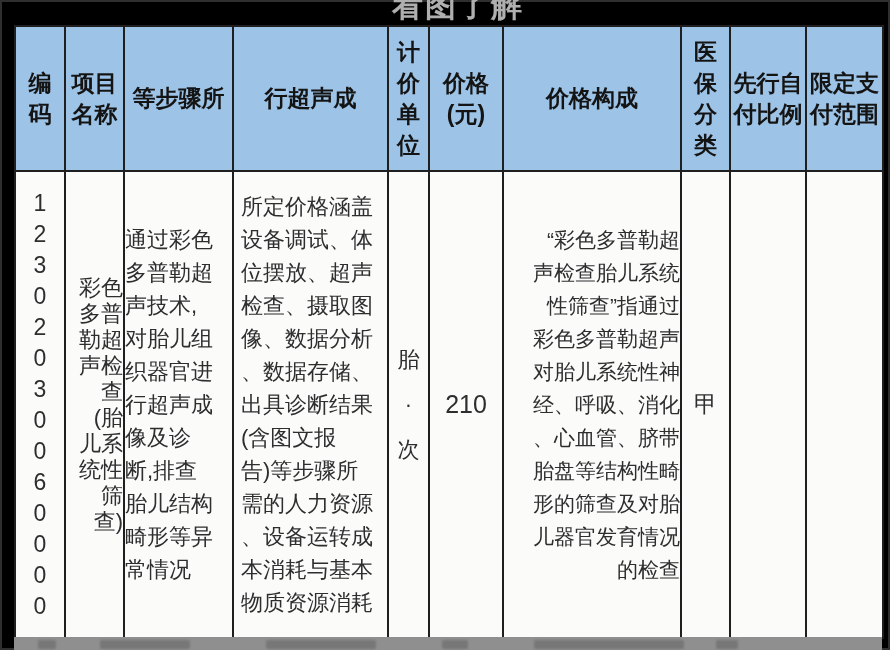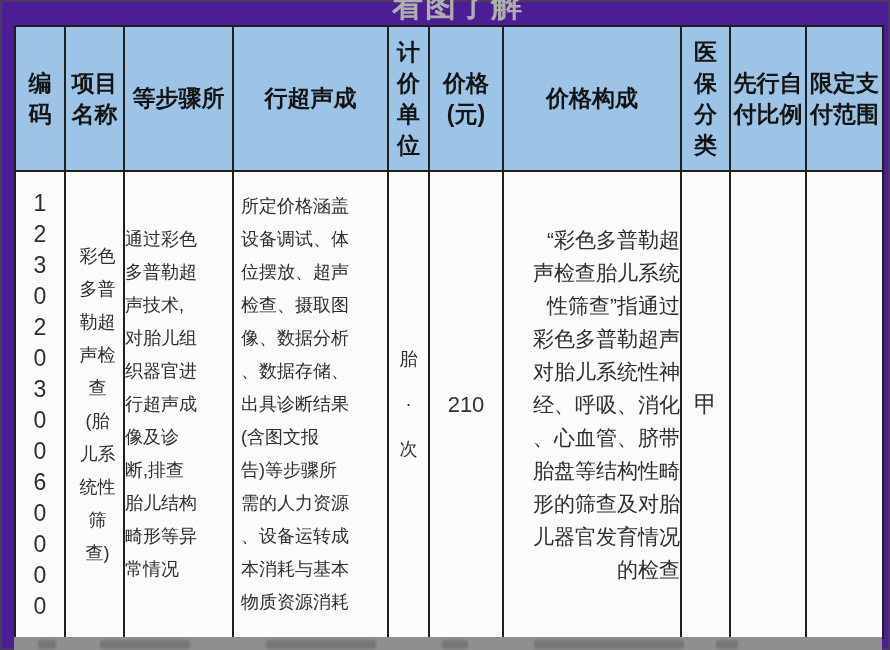--- a/index.html
+++ b/index.html
@@ -3,21 +3,21 @@
 <meta charset="utf-8">
 <style>
   html,body{margin:0;padding:0;}
   body{
     font-family:"Liberation Sans","DejaVu Sans",sans-serif;
     background:#6b6b6b;
   }
   .page{
     position:relative;
     width:890px;height:650px;
-    background:#4c1d95;
+    background:#000000;
     overflow:hidden;
     box-shadow:inset 0 0 0 2px rgba(72,72,72,.65);
   }
   .watermark{
     position:absolute;
     top:-15px;left:392px;
     font-size:31px;
     font-weight:bold;
     letter-spacing:2px;
     color:#afafaf;
@@ -41,30 +41,30 @@
     color:#141414;
     font-weight:bold;
     font-size:23px;
     line-height:31px;
     text-align:center;
     white-space:pre;
     padding:0;
   }
   .price-table td{
     color:#2e2e2e;
-    font-size:18px;
+    font-size:22px;
     white-space:pre;
     padding:0;
   }
   td.c-code{font-size:23px;line-height:31px;text-align:center;}
-  td.c-name{line-height:33px;text-align:center;padding-left:6px;}
+  td.c-name{line-height:26px;text-align:right;padding-left:6px;}
   td.c-service{line-height:33px;text-align:left;}
   td.c-comp{line-height:33px;text-align:left;padding-left:7px;}
   td.c-unit{line-height:45px;text-align:center;}
-  td.c-price{font-size:22px;text-align:center;white-space:normal;}
+  td.c-price{font-size:25px;text-align:center;white-space:normal;}
   td.c-note{font-size:21px;line-height:33px;text-align:right;padding-left:5px;}
   td.c-class{font-size:23px;text-align:center;}
   
   .bottom-band{
     position:absolute;
     left:14px;top:637px;
     width:868px;height:13px;
     background:#8f8f8f;
   }
   .smudge{

